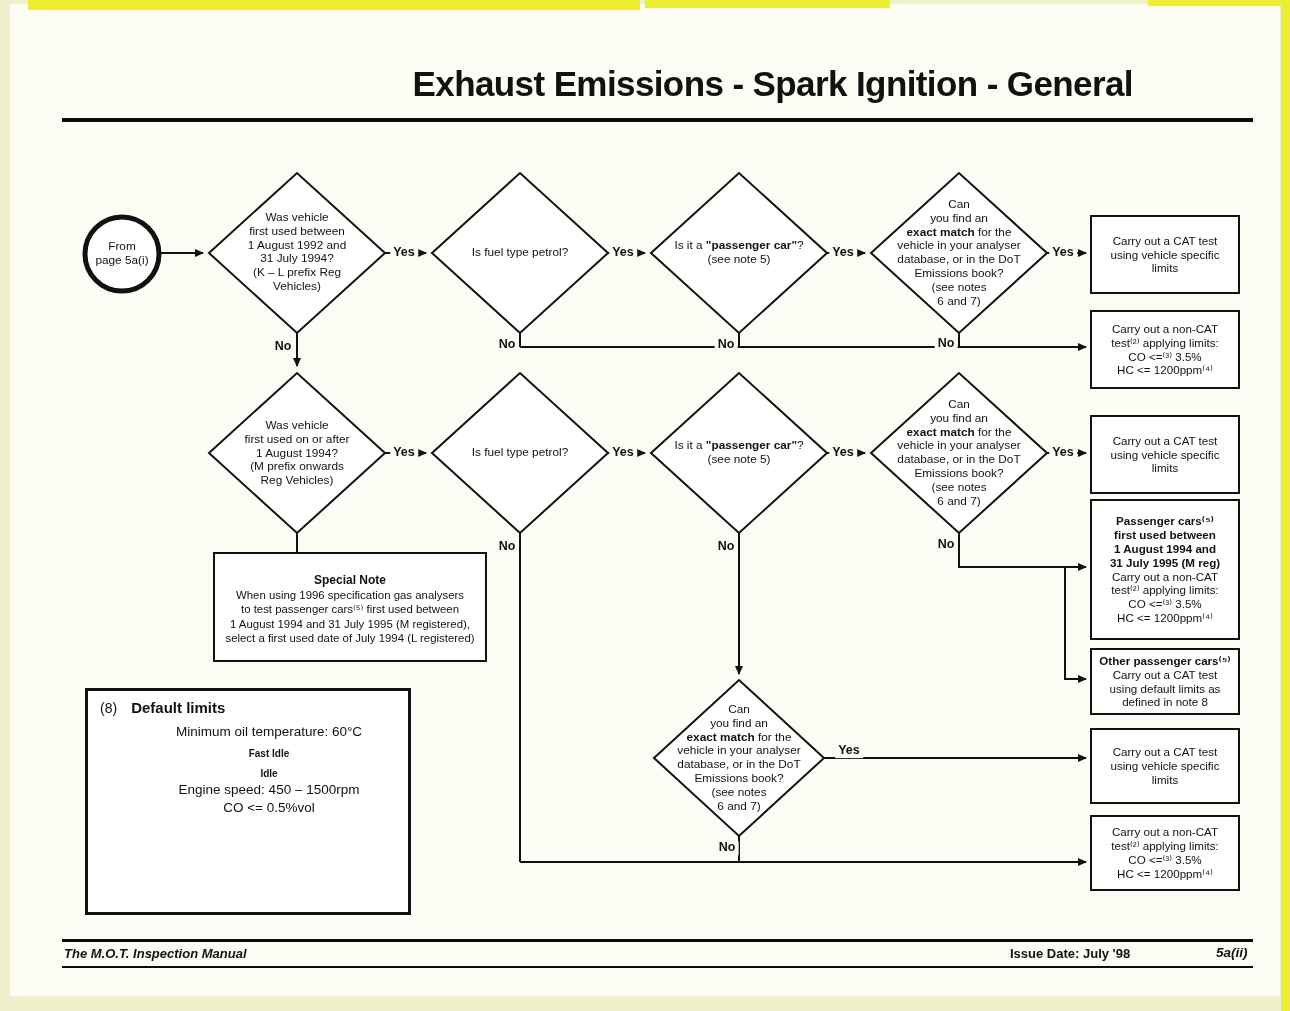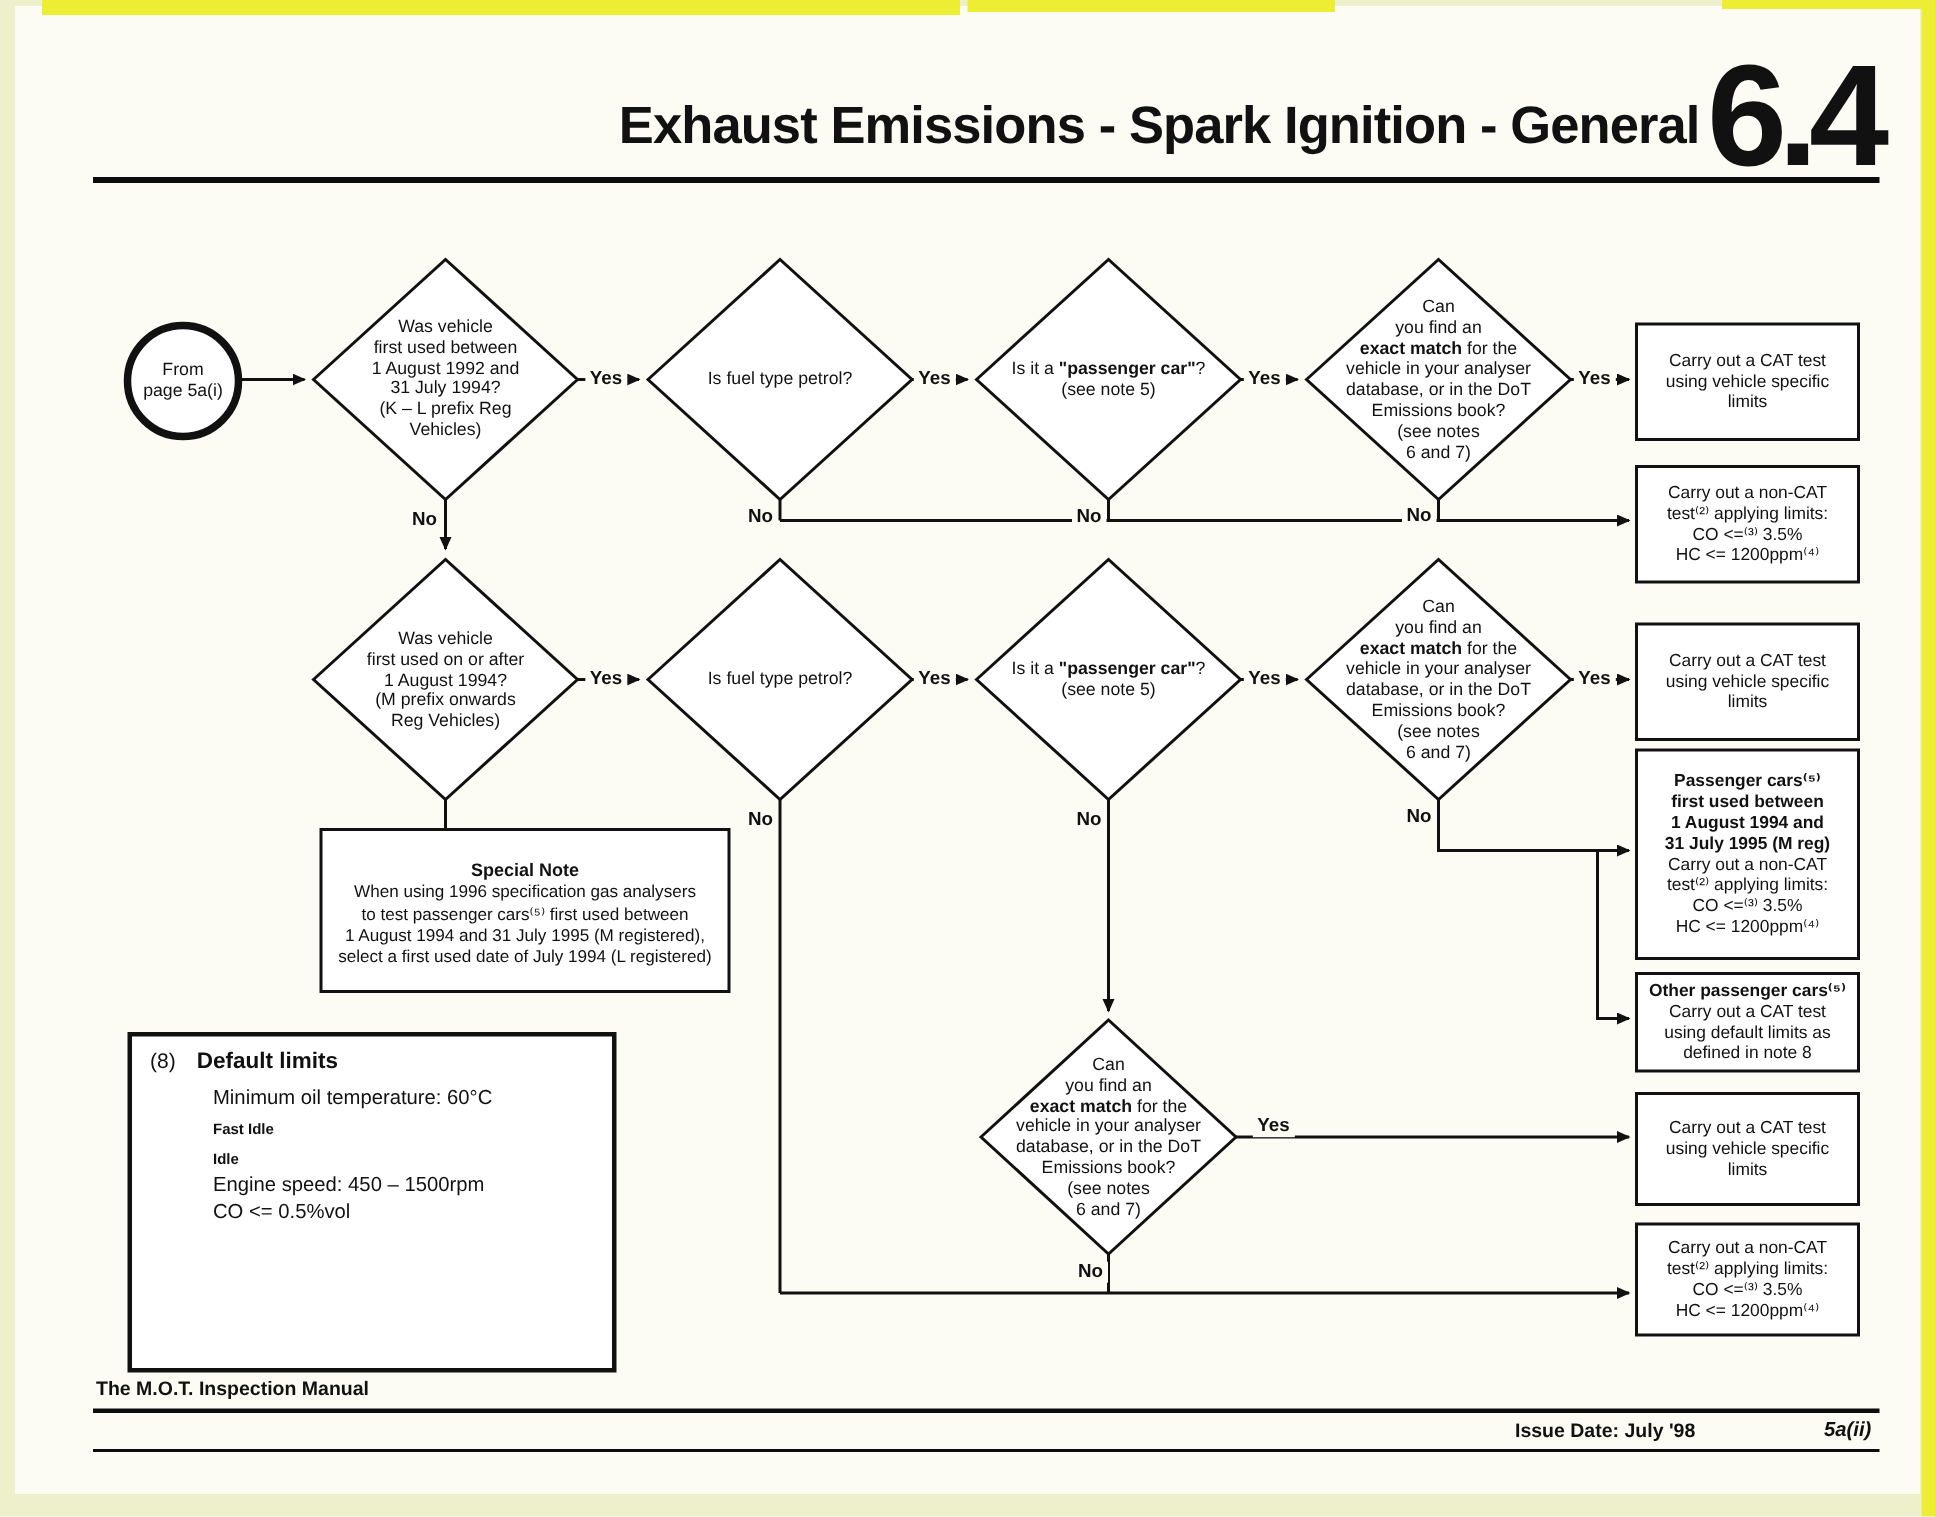--- a/index.html
+++ b/index.html
@@ -13,37 +13,36 @@
   .subtitle{position:absolute;left:64px;top:131px;font-weight:bold;font-size:20px;letter-spacing:0.3px;}
   .flow{position:absolute;left:0;top:0;}
   .dtext{position:absolute;text-align:center;font-size:11.8px;line-height:1.17;white-space:pre-line;}
   .lbl{position:absolute;transform:translate(-50%,-50%);font-weight:bold;font-size:12.5px;background:#fcfcf4;padding:0 3px;line-height:1.1;}
   .obox{position:absolute;border:2px solid #111;background:#fff;display:flex;flex-direction:column;align-items:center;justify-content:center;text-align:center;font-size:11.6px;line-height:1.2;white-space:pre-line;}
   .note-box{position:absolute;border:2px solid #111;background:#fff;text-align:center;font-size:11.4px;line-height:1.26;white-space:pre-line;padding-top:19px;}
   .note-box b{font-size:12px;}
   .dl-box{position:absolute;border:3px solid #111;background:#fff;padding:8px 12px 0 12px;font-size:13.5px;}
   .dl-head{display:flex;gap:14px;align-items:baseline;font-size:14px;}
   .dl-head b{font-size:15px;}
-  .dl-content{margin-left:42px;margin-top:8px;}
+  .dl-content{margin-left:42px;margin-top:8px;text-align:center;}
   .dl-sub{display:block;margin-top:9px;margin-bottom:2px;font-size:10px;}
   .pre{white-space:pre-line;line-height:1.3;}
   .ftr{position:absolute;font-weight:bold;font-size:13px;}
 </style>
 </head>
 <body>
 
 <div class="canvas">
   <div class="page"></div>
   <div class="hl" style="left:28px;top:0;width:612px;height:10px;"></div>
   <div class="hl" style="left:645px;top:0;width:245px;height:8px;"></div>
   <div class="hl" style="left:1148px;top:0;width:142px;height:6px;"></div>
   <div class="hl" style="left:1281px;top:0;width:9px;height:1011px;"></div>
 
   <div class="title">Exhaust Emissions - Spark Ignition - General</div>
-  <div class="secnum">6.4</div>
   <div class="hrule" style="left:62px;top:118px;width:1191px;height:4px;"></div>
 
   <svg class="flow" width="1290" height="1011" viewBox="0 0 1290 1011">
     <defs>
       <marker id="arr" markerUnits="userSpaceOnUse" markerWidth="10" markerHeight="10" refX="8" refY="4" orient="auto">
         <path d="M0,0 L9,4 L0,8 Z" fill="#111"></path>
       </marker>
     </defs>
     <g fill="#fff" stroke="#111" stroke-width="2">
       <circle cx="122" cy="254" r="37" stroke-width="5"></circle>
@@ -187,17 +186,17 @@
     <div class="dl-content">
       <div>Minimum oil temperature: 60°C</div>
       <b class="dl-sub">Fast Idle</b>
       <b class="dl-sub">Idle</b>
       <div class="pre">Engine speed: 450 – 1500rpm
 CO &lt;= 0.5%vol</div>
     </div>
   </div>
 
   <div class="hrule" style="left:62px;top:939px;width:1191px;height:3px;"></div>
-  <div class="ftr" style="left:64px;top:918px;">The M.O.T. Inspection Manual</div>
+  <div class="ftr" style="left:64px;top:946px;font-style:italic;">The M.O.T. Inspection Manual</div>
   <div class="ftr" style="left:1010px;top:946px;">Issue Date: July '98</div>
   <div class="ftr" style="left:1216px;top:945px;font-style:italic;font-size:13.5px;">5a(ii)</div>
   <div class="hrule" style="left:62px;top:966px;width:1191px;height:2px;"></div>
 </div>
 
 </body></html>

